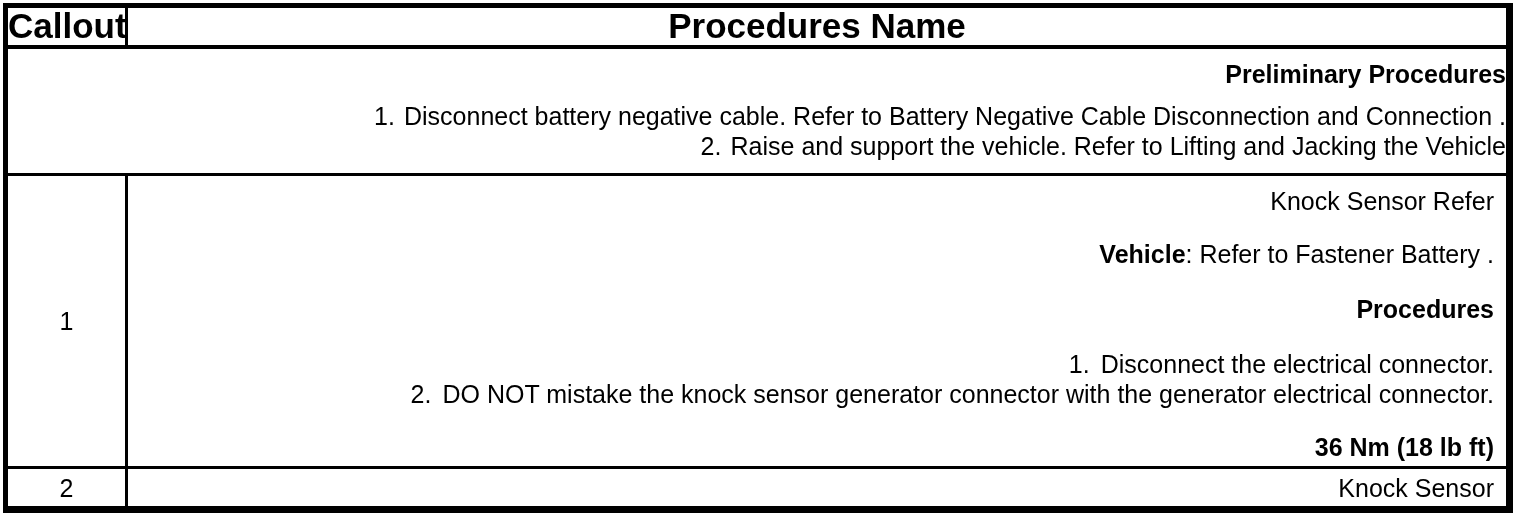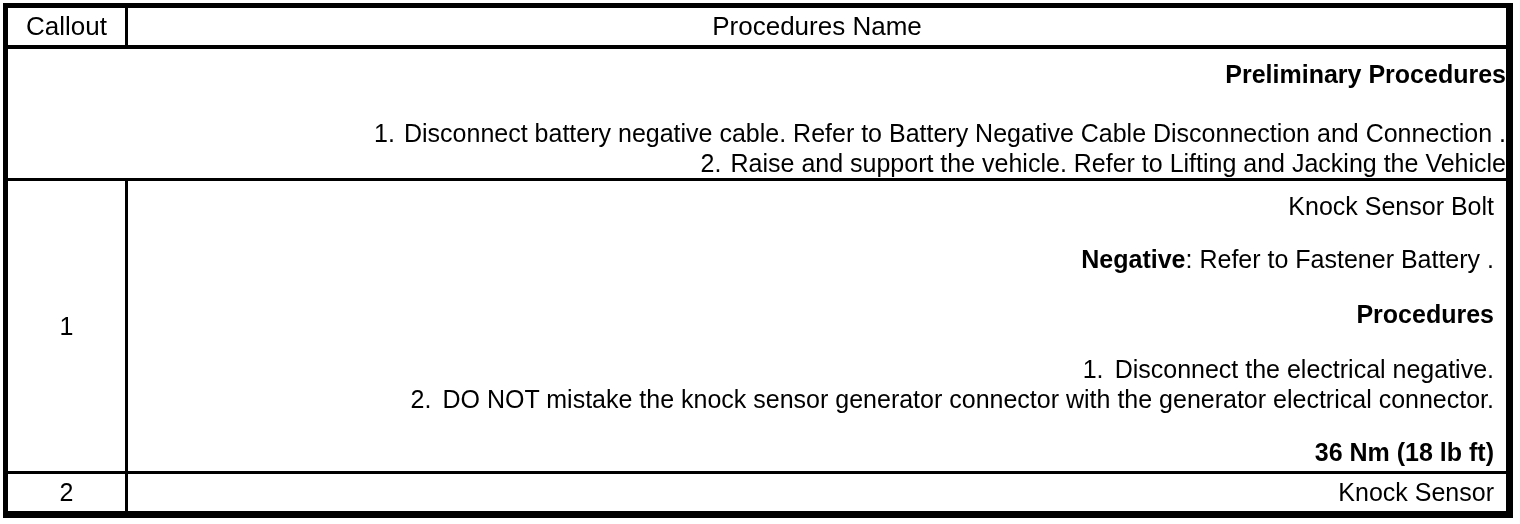--- a/index.html
+++ b/index.html
@@ -23,22 +23,22 @@
     border-collapse: collapse;
     table-layout: fixed;
     border: 5px solid #000000;
     border-right-width: 7px;
     border-bottom-width: 7px;
   }
   col.col-callout { width: 121px; }
   th {
     height: 41px;
     padding: 0;
-    font-size: 26px;
-    font-weight: normal;
+    font-size: 35px;
+    font-weight: bold;
     text-align: center;
     vertical-align: middle;
     border: 3px solid #000000;
     border-bottom-width: 4px;
   }
   td {
     border: 3px solid #000000;
     padding: 0;
     vertical-align: top;
     text-align: right;
@@ -53,21 +53,21 @@
     margin: 0;
     list-style: none;
   }
   ol.num-list > li { counter-increment: step; }
   ol.num-list > li::before {
     content: counter(step) ".";
     display: inline-block;
     text-align: left;
   }
   ol.prelim-list {
-    margin-top: 29px;
+    margin-top: 12px;
     padding-left: 49px;
   }
   ol.prelim-list > li::before {
     width: 30px;
     margin-left: -30px;
   }
   td.callout-cell {
     text-align: center;
     vertical-align: middle;
   }
@@ -119,25 +119,25 @@
         <p class="prelim-title">Preliminary Procedures</p>
         <ol class="num-list prelim-list">
           <li>Disconnect battery negative cable. Refer to Battery Negative Cable Disconnection and Connection .</li>
           <li>Raise and support the vehicle. Refer to Lifting and Jacking the Vehicle</li>
         </ol>
       </td>
     </tr>
     <tr>
       <td class="callout-cell">1</td>
       <td class="content-cell row1">
-        <p class="component-line">Knock Sensor Bolt</p>
-        <p class="caution-line"><strong>Negative</strong><span>: Refer to Fastener Battery .</span></p>
+        <p class="component-line">Knock Sensor Refer</p>
+        <p class="caution-line"><strong>Vehicle</strong><span>: Refer to Fastener Battery .</span></p>
         <p class="procedure-title">Procedures</p>
         <ol class="num-list procedure-list">
-          <li>Disconnect the electrical negative.</li>
+          <li>Disconnect the electrical connector.</li>
           <li>DO NOT mistake the knock sensor generator connector with the generator electrical connector.</li>
         </ol>
         <p class="torque-line">36 Nm (18 lb ft)</p>
       </td>
     </tr>
     <tr>
       <td class="callout-cell">2</td>
       <td class="content-cell row2">Knock Sensor</td>
     </tr>
   </tbody>

